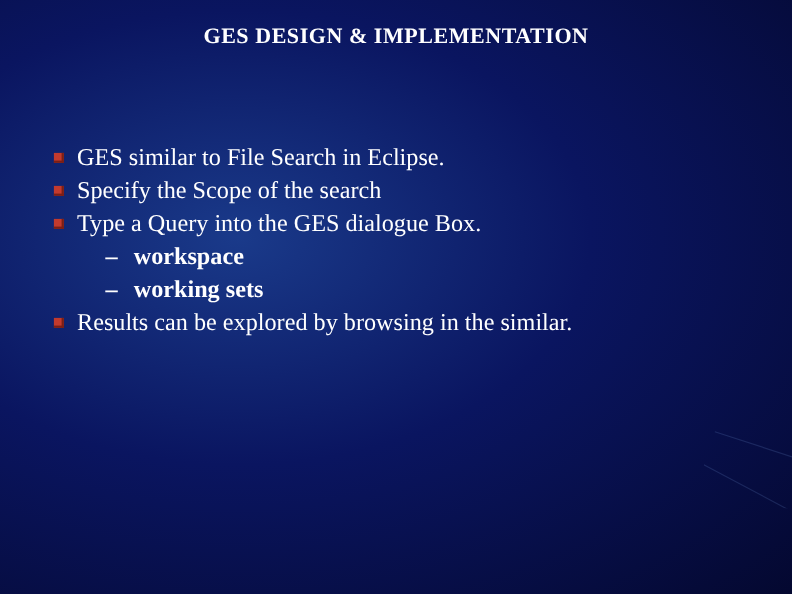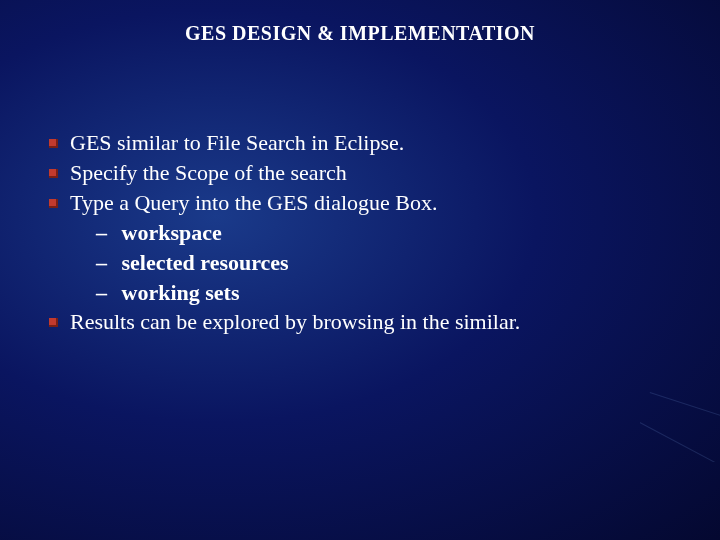--- a/index.html
+++ b/index.html
@@ -88,24 +88,20 @@
     <span class="sq"></span>
     <span class="txt">Type a Query into the GES dialogue Box.</span>
   </div>
 
   <div class="sub">
     <span class="dash">–</span>
     <span>workspace</span>
   </div>
   <div class="sub">
     <span class="dash">–</span>
-    <span>selected resources</span>
-  </div>
-  <div class="sub">
-    <span class="dash">–</span>
     <span> working sets</span>
   </div>
 
 
   <div class="bullet-row">
     <span class="sq"></span>
     <span class="txt">Results can be explored by browsing in the similar.</span>
   </div>
 
 </div>

